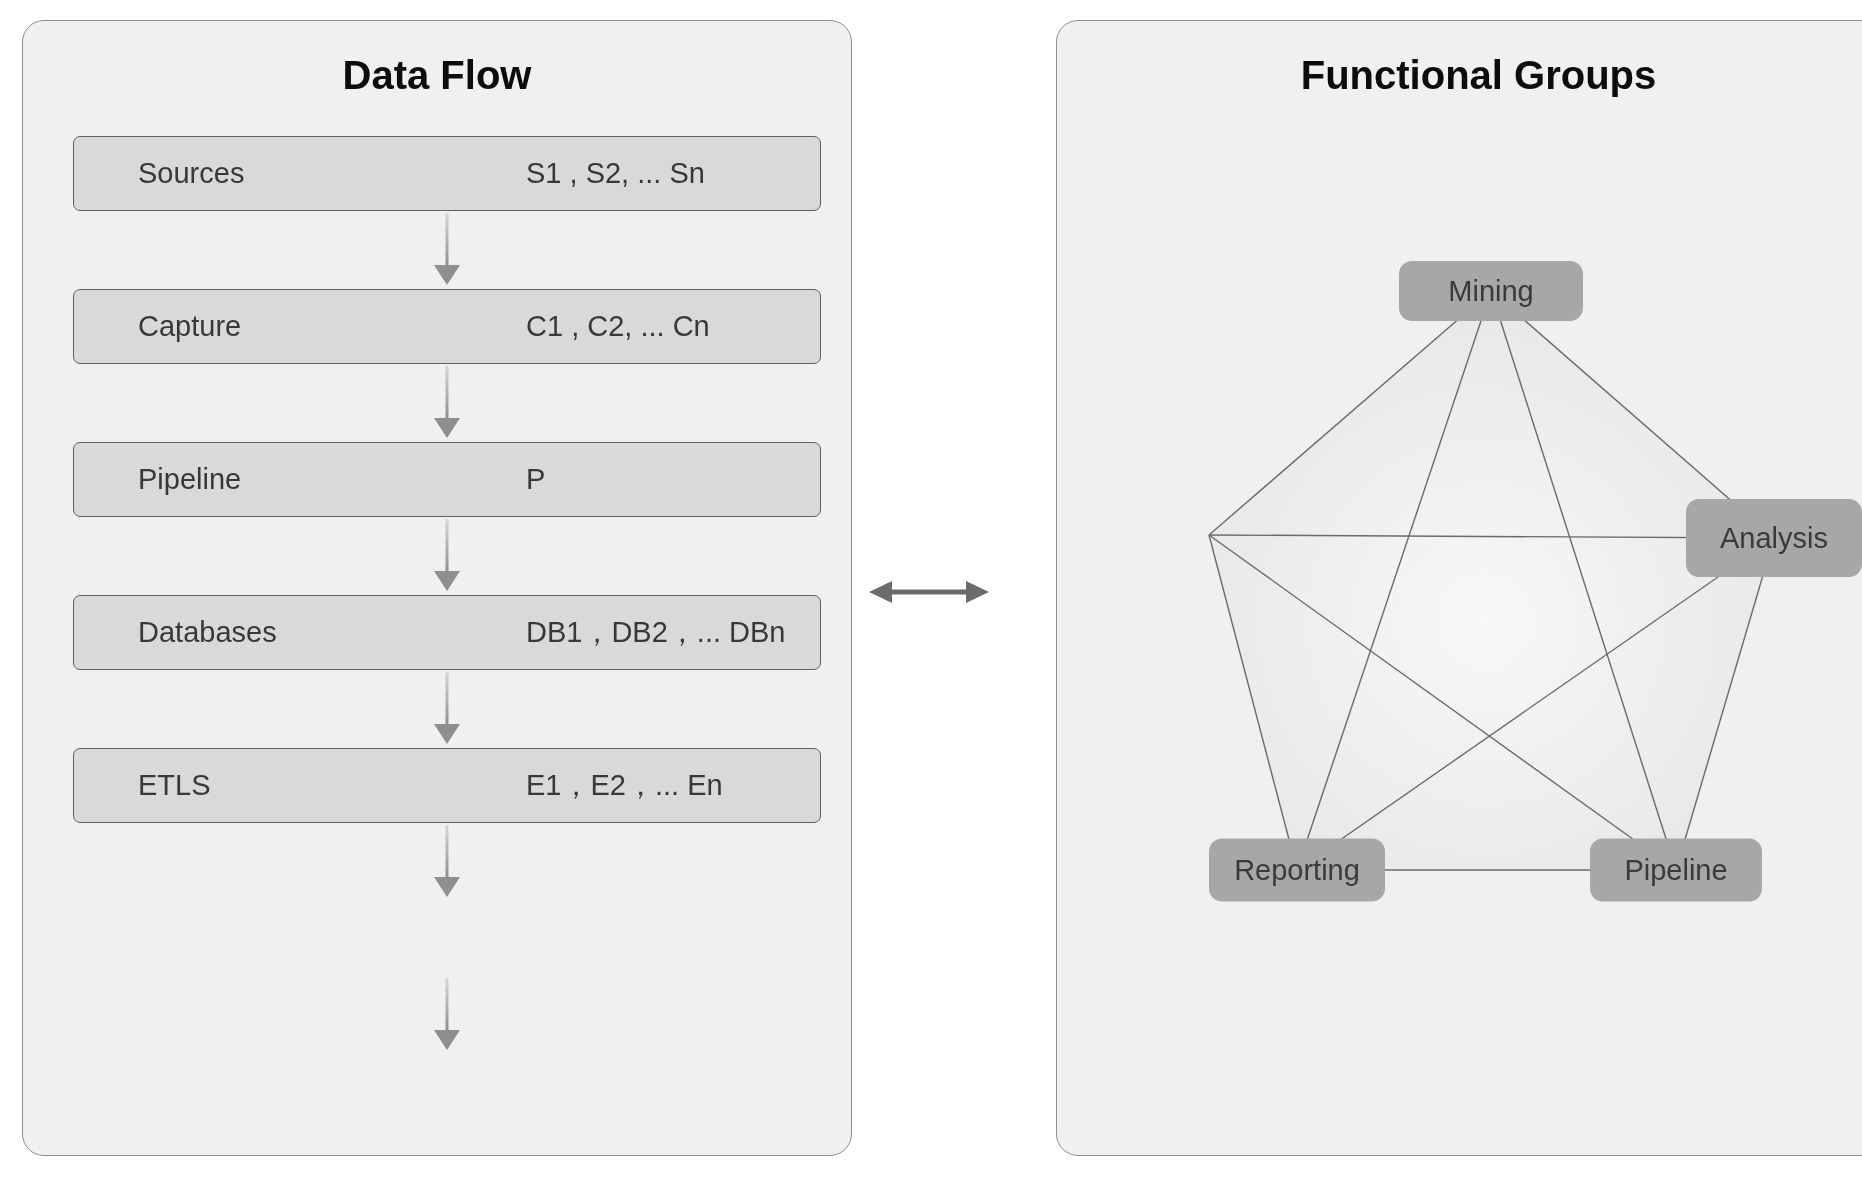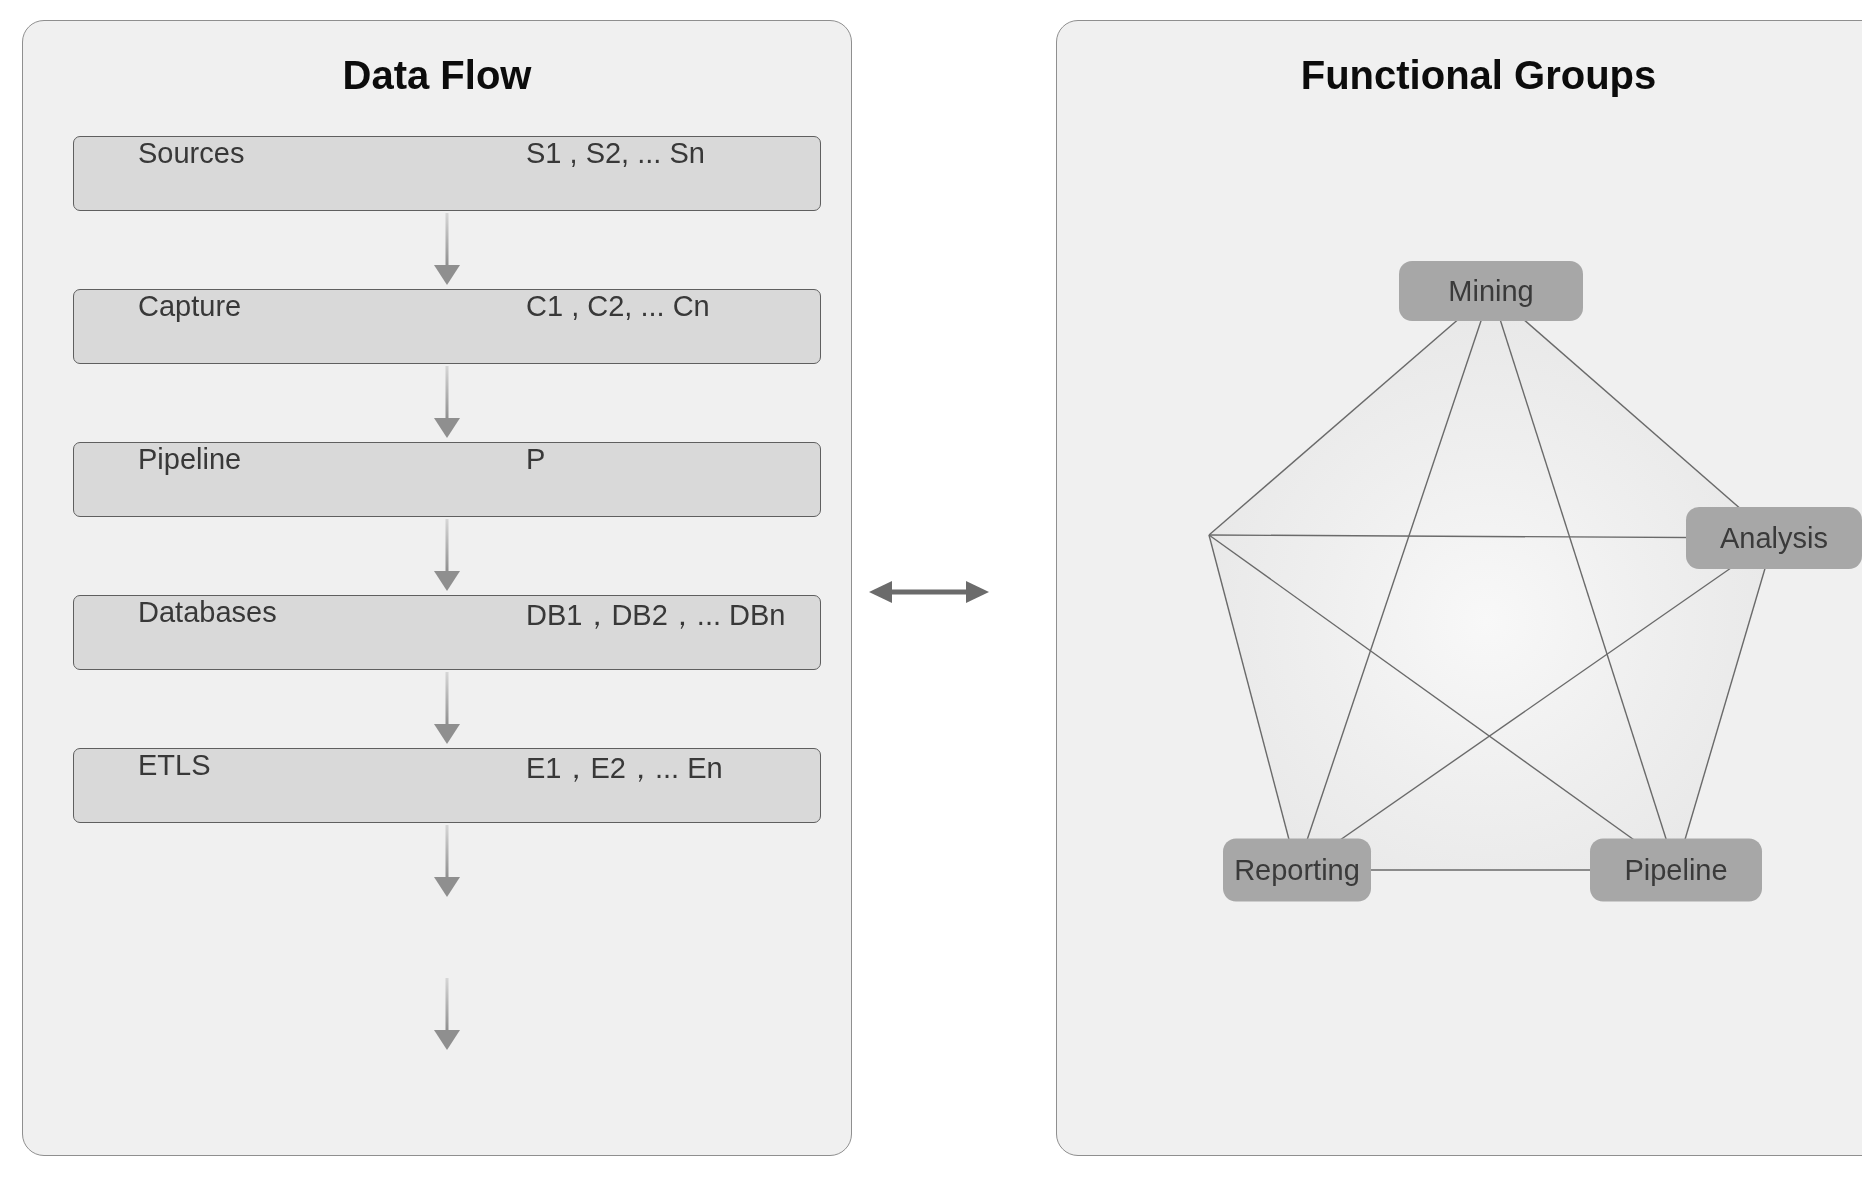--- a/index.html
+++ b/index.html
@@ -22,21 +22,21 @@
   .panel.right{left:1056px;width:845px;}
   .panel-title{
     position:absolute;top:30px;left:0;width:100%;margin:0;text-align:center;
     font-size:40px;line-height:48px;font-weight:700;color:var(--title_color);
   }
   
   .row{
     position:absolute;left:50px;width:748px;height:75px;box-sizing:border-box;
     top:calc(115px + var(--i)*153px);
     background:var(--row_bg);border:1.5px solid var(--row_border);border-radius:7px;
-    display:flex;align-items:flex-start;
+    display:flex;align-items:center;
     font-size:29px;color:var(--text_dark);
   }
   .row-label{padding-left:64px;white-space:pre;}
   .row-value{position:absolute;left:452px;white-space:pre;}
   .down-arrow{
     position:absolute;left:424px;top:calc(192px + var(--i)*153px);
     width:26px;height:72px;transform:translateX(-50%);
   }
   .down-arrow .shaft{
     position:absolute;left:50%;top:0;width:3px;height:53px;transform:translateX(-50%);
@@ -53,22 +53,22 @@
   .net{position:absolute;left:0;top:0;}
   #net-edges line{stroke:var(--edge_line);stroke-width:1.4px;}
   .node{
     position:absolute;transform:translate(-50%,-50%);
     background:var(--node_bg);border-radius:13px;
     display:flex;align-items:center;justify-content:center;
     font-size:29px;color:var(--node_text);white-space:nowrap;box-sizing:border-box;
   }
   .node-mining    {left:434px;top:270px;width:184px;height:60px;}
   .node-programming{left:152px;top:514px;width:196px;height:63px;}
-  .node-analysis  {left:717px;top:517px;width:176px;height:62px;}
-  .node-reporting {left:240px;top:849px;width:148px;height:63px;}
+  .node-analysis  {left:717px;top:517px;width:176px;height:78px;}
+  .node-reporting {left:240px;top:849px;width:176px;height:63px;}
   .node-modeling  {left:619px;top:849px;width:172px;height:63px;}
 </style>
 </head>
 <body>
 
 <div class="canvas">
 
   <section class="panel left">
     <h2 class="panel-title">Data Flow</h2>
 

